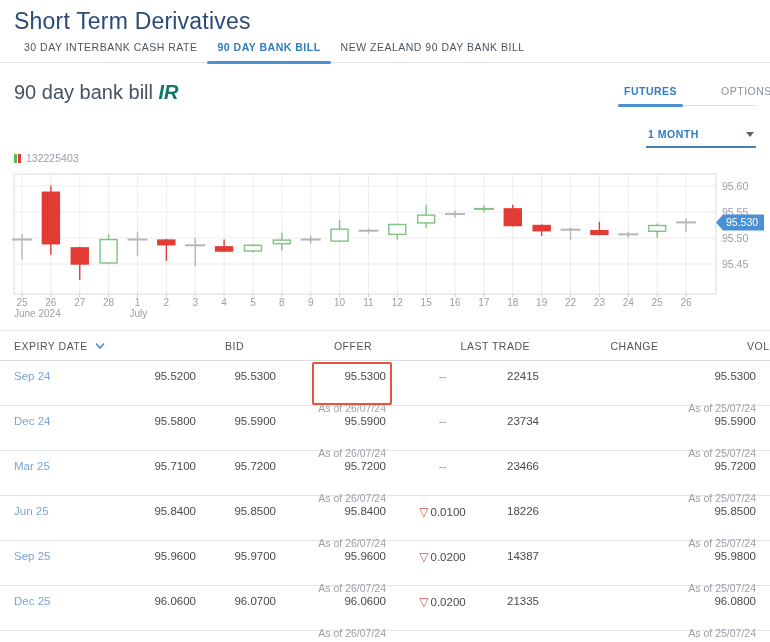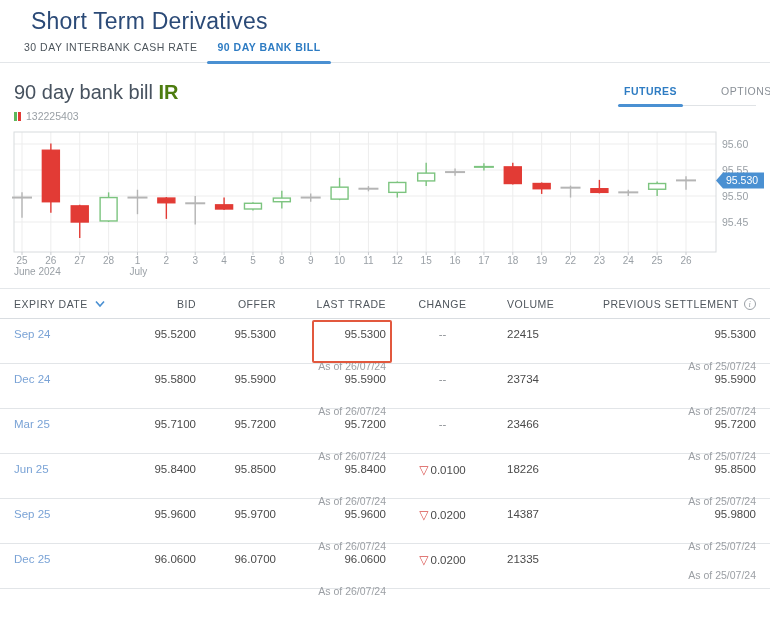--- a/index.html
+++ b/index.html
@@ -1,33 +1,33 @@
 <!DOCTYPE html>
 <html><head>
 <meta charset="utf-8">
 <style>
   * { margin:0; padding:0; box-sizing:border-box; }
   html,body { width:770px; height:642px; background:#fff; overflow:hidden;
     font-family:"Liberation Sans", sans-serif; -webkit-font-smoothing:antialiased; }
   .wrap { width:770px; height:642px; padding-top:8px; position:relative; }
 
   
-  .page-title { font-size:23px; font-weight:500; color:#2b4a77; padding:0 31px; letter-spacing:0.2px; }
+  .page-title { font-size:23px; font-weight:500; color:#2b4a77; padding:0 14px; letter-spacing:0.2px; }
 
   
   .main-tabs { display:flex; padding:0 14px; border-bottom:1px solid #e3e6e9; }
   .main-tabs .tab { font-size:10.5px; letter-spacing:0.5px; color:#4d555c; padding:6px 10px 9px 10px;
     cursor:pointer; position:relative; white-space:nowrap; font-weight:500; }
   .main-tabs .tab.active { color:#2e7cc3; font-weight:700; }
   .main-tabs .tab.active::after { content:""; position:absolute; left:0; right:0; bottom:-2px; height:3px; background:#4a90d2; border-radius:2px; }
 
   
   .section-row { display:flex; justify-content:space-between; align-items:flex-start; margin-top:18px; padding:0 14px; }
   .instrument { font-size:20px; color:#47525f; }
-  .instrument .code { color:#4d7c0f; font-weight:600; }
+  .instrument .code { color:#0f766e; font-weight:600;font-style:italic; }
 
   .view-tabs { display:flex; border-bottom:1px solid #e0e3e6; width:138px; justify-content:space-between; padding:0 4px;gap:40px; }
   .view-tabs .vtab { font-size:10.5px; letter-spacing:0.5px; color:#8a9097; padding:4px 2px 8px 2px; cursor:pointer; position:relative; font-weight:500; }
   .view-tabs .vtab.active { color:#2e7cc3; font-weight:700; }
   .view-tabs .vtab.active::after { content:""; position:absolute; left:-4px; right:-4px; bottom:-2px; height:3px; background:#4a90d2; border-radius:2px; }
 
   
   .select-row { display:flex; justify-content:flex-end; padding:0 14px; margin-top:20px; }
   .range-select { width:110px; display:flex; justify-content:space-between; align-items:center;
     border-bottom:2px solid #4a7fb5; padding:2px 2px 6px 2px; cursor:pointer; }
@@ -41,21 +41,21 @@
   .legend .sw .g { background:#5cb85c; }
   .legend .sw .r { background:#e23b35; }
   .legend .id { font-size:10.5px; color:#9aa0a6; }
 
   
   .chart-svg { display:block; margin-top:2px; }
 
   
   .table { margin-top:10px; border-top:1px solid #e4e7ea; }
   .grid { display:grid; grid-template-columns:110px 72px 80px 110px 95px 85px 1fr; padding:0 14px; }
-  .thead { border-bottom:1px solid #d9dde1; padding-top:9px; padding-bottom:8px; }
+  .thead { border-bottom:1px solid #d9dde1; padding-top:9px; padding-bottom:8px;gap:48px; }
   .th { font-size:10.5px; letter-spacing:0.5px; color:#4f565d; font-weight:500; white-space:nowrap; }
   .a-r { text-align:right; } .a-l { text-align:left; } .a-c { text-align:center; }
   .th-exp { display:flex; align-items:center; gap:6px; cursor:pointer; }
   .th-prev { display:flex; align-items:center; gap:5px; justify-content:flex-end; }
   .pad-chg { padding-left:18px; } .pad-vol { padding-left:26px; }
 
   .trow { position:relative; height:45px; border-bottom:1px solid #e2e5e8; padding-top:8px; align-items:start; }
   .cell { font-size:11.5px; color:#4a4a4a; line-height:1.35; }
   .link { font-size:11.5px; color:#7aa3d6; text-decoration:none; cursor:pointer; }
   .asof { font-size:10.5px; color:#9b9fa4; margin-top:16px; }
@@ -70,32 +70,39 @@
 </head>
 <body>
 
 <div class="wrap">
 
   <h1 class="page-title">Short Term Derivatives</h1>
 
   <nav class="main-tabs">
       <div class="tab">30 DAY INTERBANK CASH RATE</div>
       <div class="tab active">90 DAY BANK BILL</div>
+      <div class="tab">NEW ZEALAND 90 DAY BANK BILL</div>
     </nav>
 
   <div class="section-row">
     <div class="instrument">
       <span>90 day bank bill </span><span class="code">IR</span>
     </div>
     <div class="view-tabs">
         <div class="vtab active">FUTURES</div>
         <div class="vtab">OPTIONS</div>
       </div>
   </div>
 
+  <div class="select-row">
+    <div class="range-select">
+      <span class="val">1 MONTH</span>
+      <span class="caret"></span>
+    </div>
+  </div>
 
   <div class="legend">
     <span class="sw">
         <i class="g"></i>
         <i class="r"></i>
       </span>
     <span class="id">132225403</span>
   </div>
 
   <svg id="chart" class="chart-svg" width="770" height="154">
@@ -333,19 +340,20 @@
     <a class="cell link">Dec 25</a>
     <div class="cell a-r">96.0600</div>
     <div class="cell a-r">96.0700</div>
     <div class="cell a-r">
       <div>96.0600</div>
       <div class="asof">As of 26/07/24</div>
     </div>
     <div class="cell a-c pad-chg"><span class="tri">▽</span><span>0.0200</span></div>
     <div class="cell a-l pad-vol">21335</div>
     <div class="cell a-r">
+      <div>96.0800</div>
       <div class="asof">As of 25/07/24</div>
     </div>
     </div>
       </div>
   </div>
 
 </div>
 
 </body></html>

